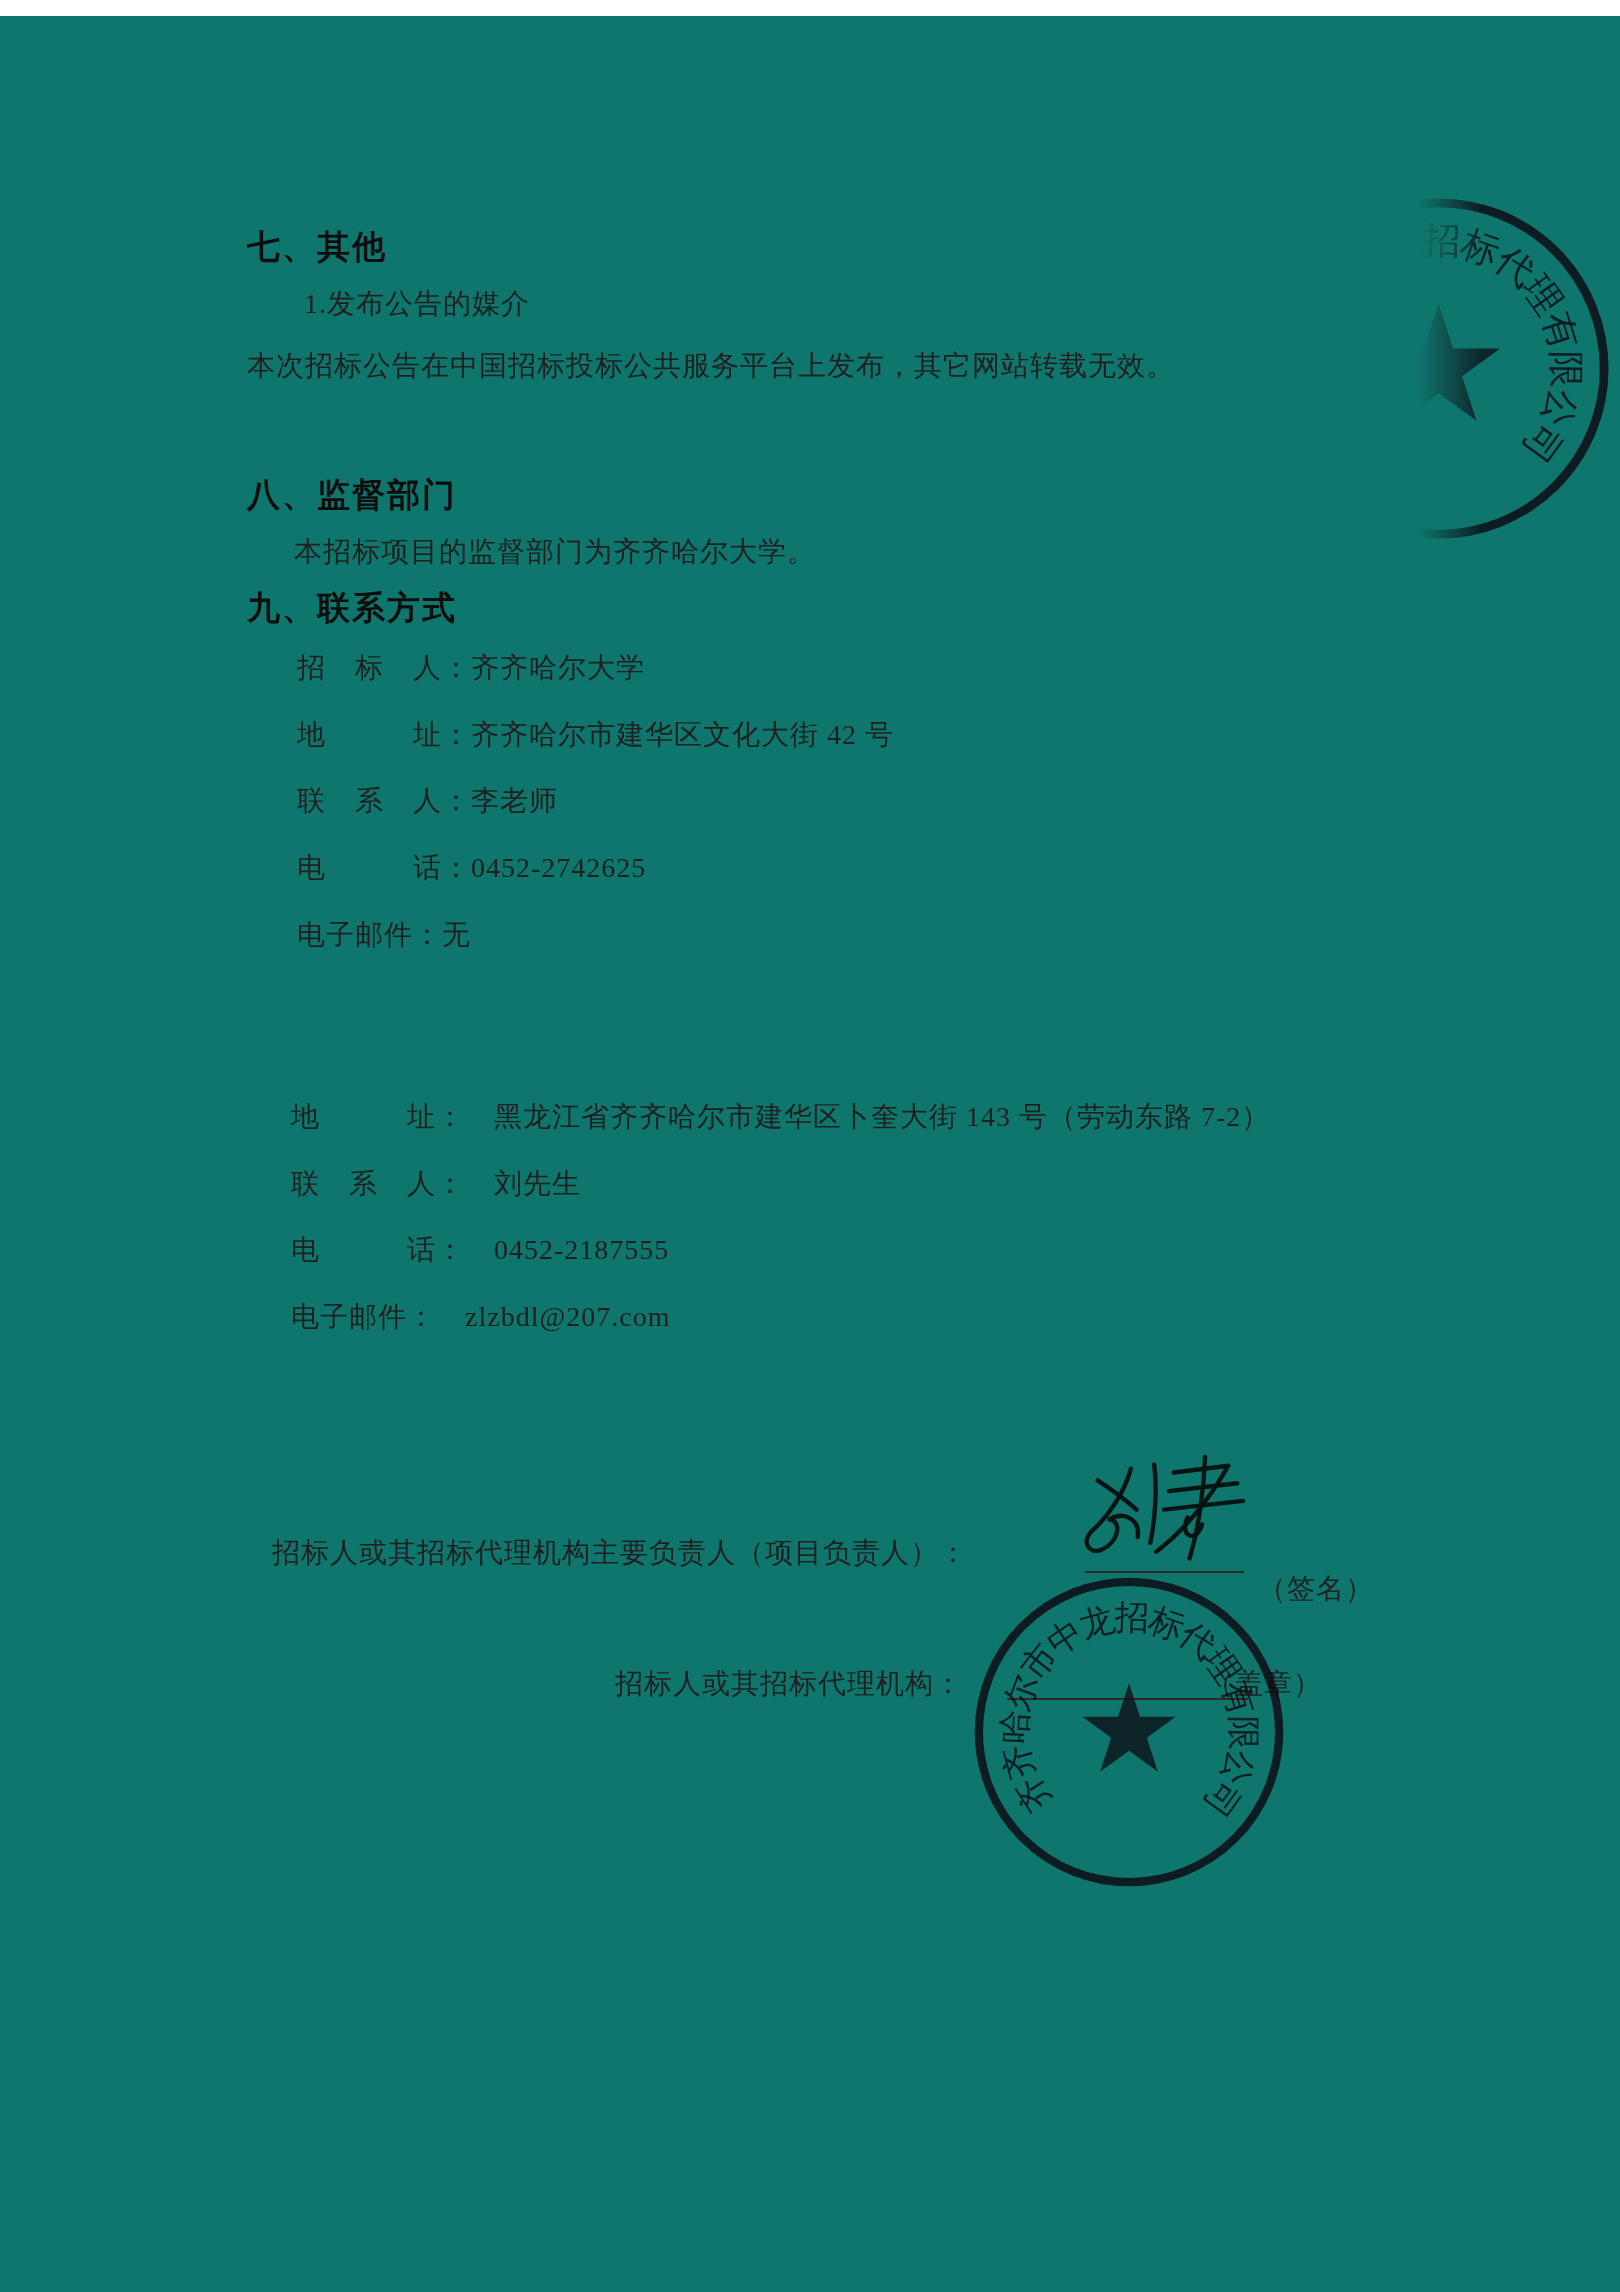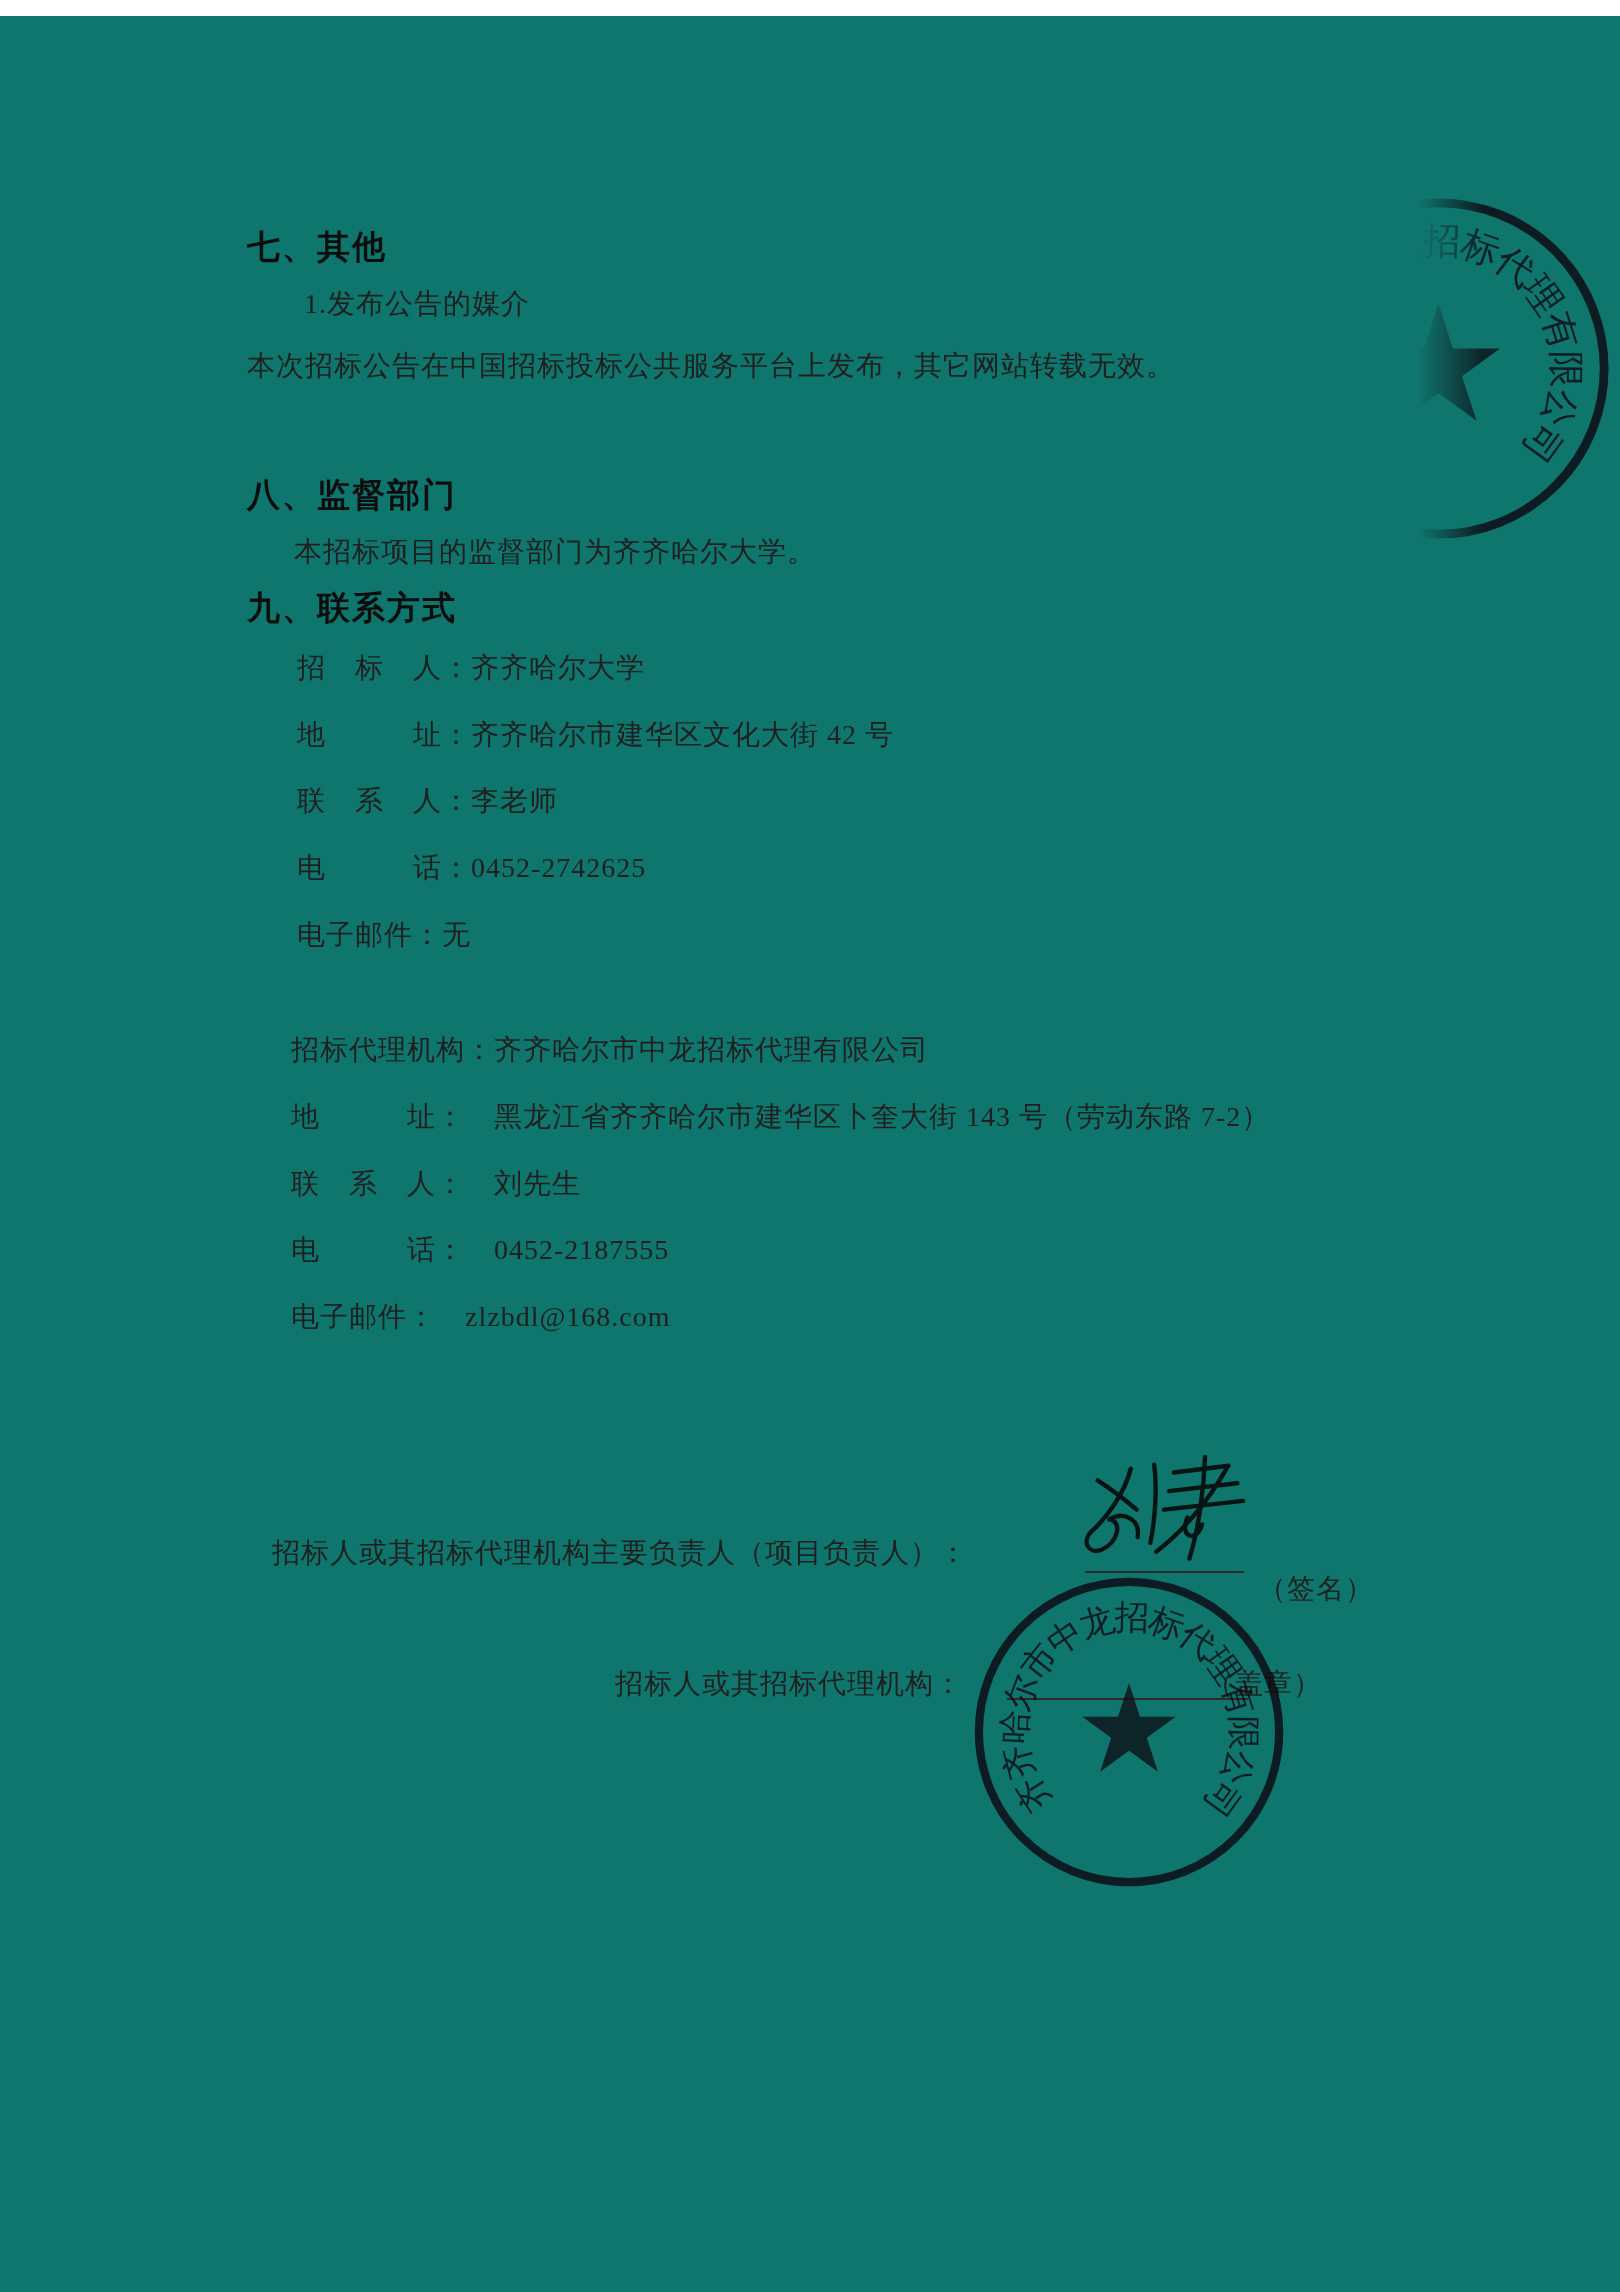--- a/index.html
+++ b/index.html
@@ -32,25 +32,24 @@
   <div class="abs body-text" style="left:294px;top:519px;">本招标项目的监督部门为齐齐哈尔大学。</div>
 
   <div class="abs heading" style="left:247px;top:572px;">九、联系方式</div>
 
   <div class="abs body-text" style="left:297px;top:635px;">招　标　人：齐齐哈尔大学</div>
   <div class="abs body-text" style="left:297px;top:702px;">地　　　址：齐齐哈尔市建华区文化大街 42 号</div>
   <div class="abs body-text" style="left:297px;top:768px;">联　系　人：李老师</div>
   <div class="abs body-text" style="left:297px;top:835px;">电　　　话：0452-2742625</div>
   <div class="abs body-text" style="left:297px;top:902px;">电子邮件：无</div>
 
-  <div class="abs body-text" style="left:291px;top:1017px;">招标代理机构：齐齐哈尔市中龙招标代理有限公司</div>
   <div class="abs body-text" style="left:291px;top:1084px;">地　　　址：　黑龙江省齐齐哈尔市建华区卜奎大街 143 号（劳动东路 7-2）</div>
   <div class="abs body-text" style="left:291px;top:1151px;">联　系　人：　刘先生</div>
   <div class="abs body-text" style="left:291px;top:1217px;">电　　　话：　0452-2187555</div>
-  <div class="abs body-text" style="left:291px;top:1284px;">电子邮件：　zlzbdl@168.com</div>
+  <div class="abs body-text" style="left:291px;top:1284px;">电子邮件：　zlzbdl@207.com</div>
 
   <div class="abs body-text" style="left:272px;top:1520px;">招标人或其招标代理机构主要负责人（项目负责人）：</div>
   <div class="sign-underline" style="left:1085px;top:1555px;width:159px;"></div>
   <div class="abs body-text" style="left:1258px;top:1556px;">（签名）</div>
 
   <div class="abs body-text" style="left:615px;top:1651px;">招标人或其招标代理机构：</div>
   <div class="sign-underline" style="left:1007px;top:1682px;width:241px;"></div>
   <div class="abs body-text" style="left:1206px;top:1651px;">（盖章）</div>
 
   <svg class="sig-ink" style="left:1076px;top:1437px;" width="176" height="127" viewBox="0 0 180 130">

